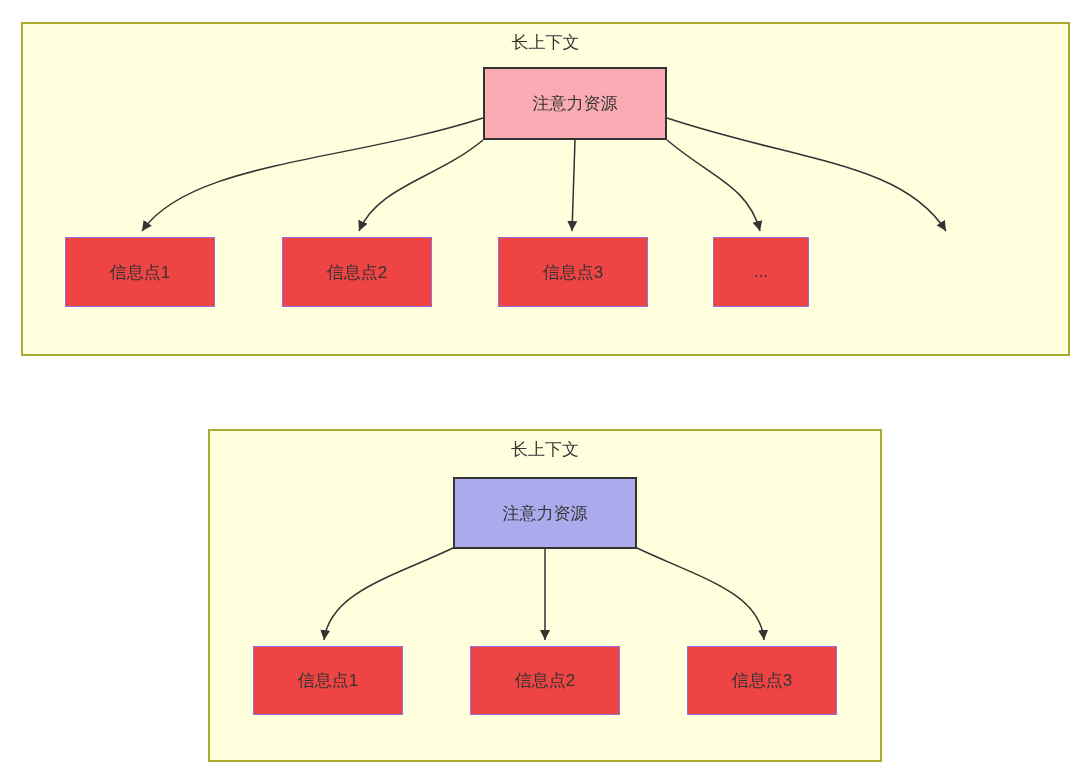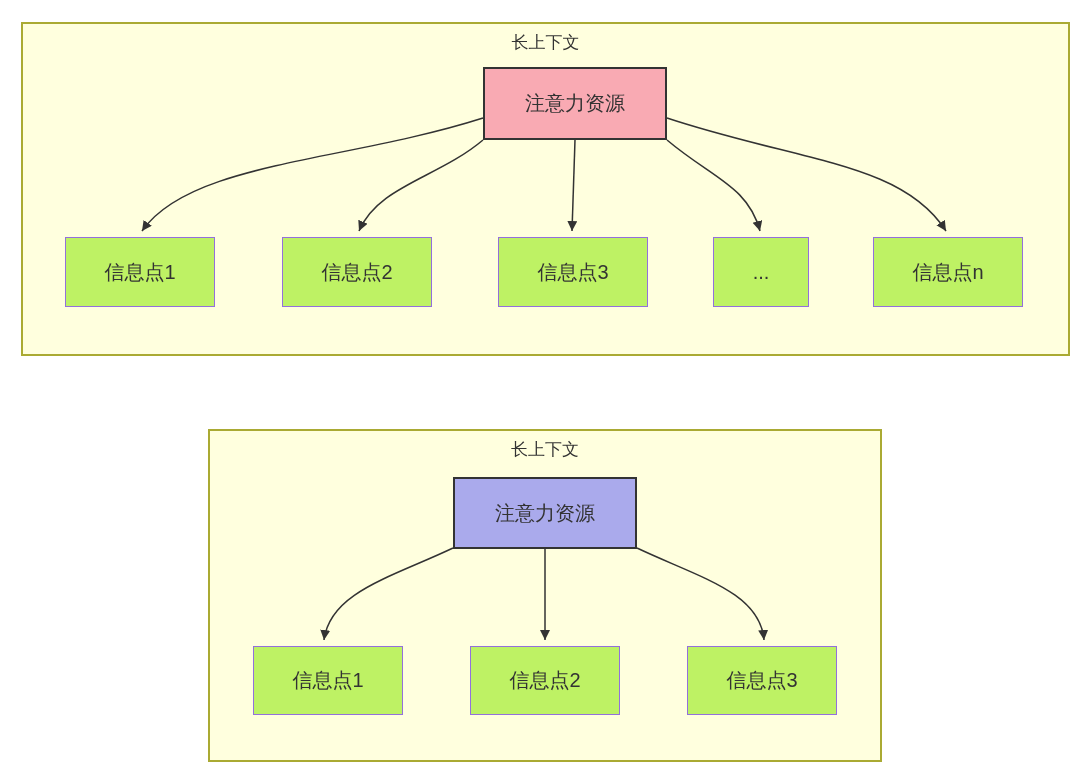--- a/index.html
+++ b/index.html
@@ -34,26 +34,26 @@
     text-align: center;
     font-size: 17px;
     color: #333333;
   }
   .node {
     position: absolute;
     box-sizing: border-box;
     display: flex;
     align-items: center;
     justify-content: center;
-    font-size: 20px;
+    font-size: 17px;
     color: #333333;
     text-align: center;
   }
   .node.info {
-    background: #bef264;
+    background: #ef4444;
     border: 1.5px solid #9370db;
   }
   .node.attention-long {
     background: #f9aab3;
     border: 2px solid #333333;
   }
   .node.attention-short {
     background: #aaaaec;
     border: 2px solid #333333;
   }
@@ -112,23 +112,20 @@
   </div>
   <div class="node info long-i2">
     <span>信息点2</span>
   </div>
   <div class="node info long-i3">
     <span>信息点3</span>
   </div>
   <div class="node info long-idots">
     <span>...</span>
   </div>
-  <div class="node info long-in">
-    <span>信息点n</span>
-  </div>
 
   <div class="node attention-short short-attn">
     <span>注意力资源</span>
   </div>
   <div class="node info short-i1">
     <span>信息点1</span>
   </div>
   <div class="node info short-i2">
     <span>信息点2</span>
   </div>

